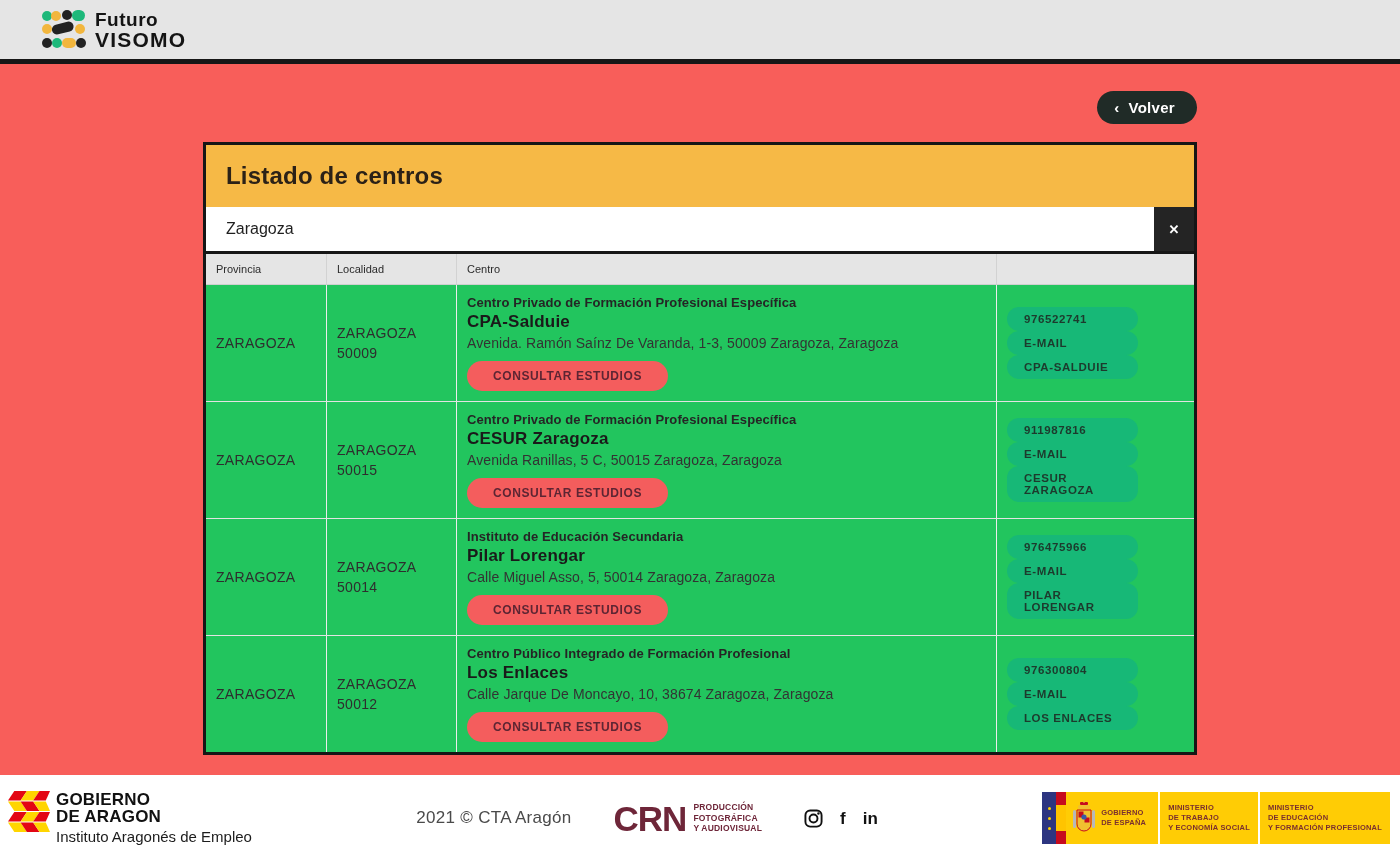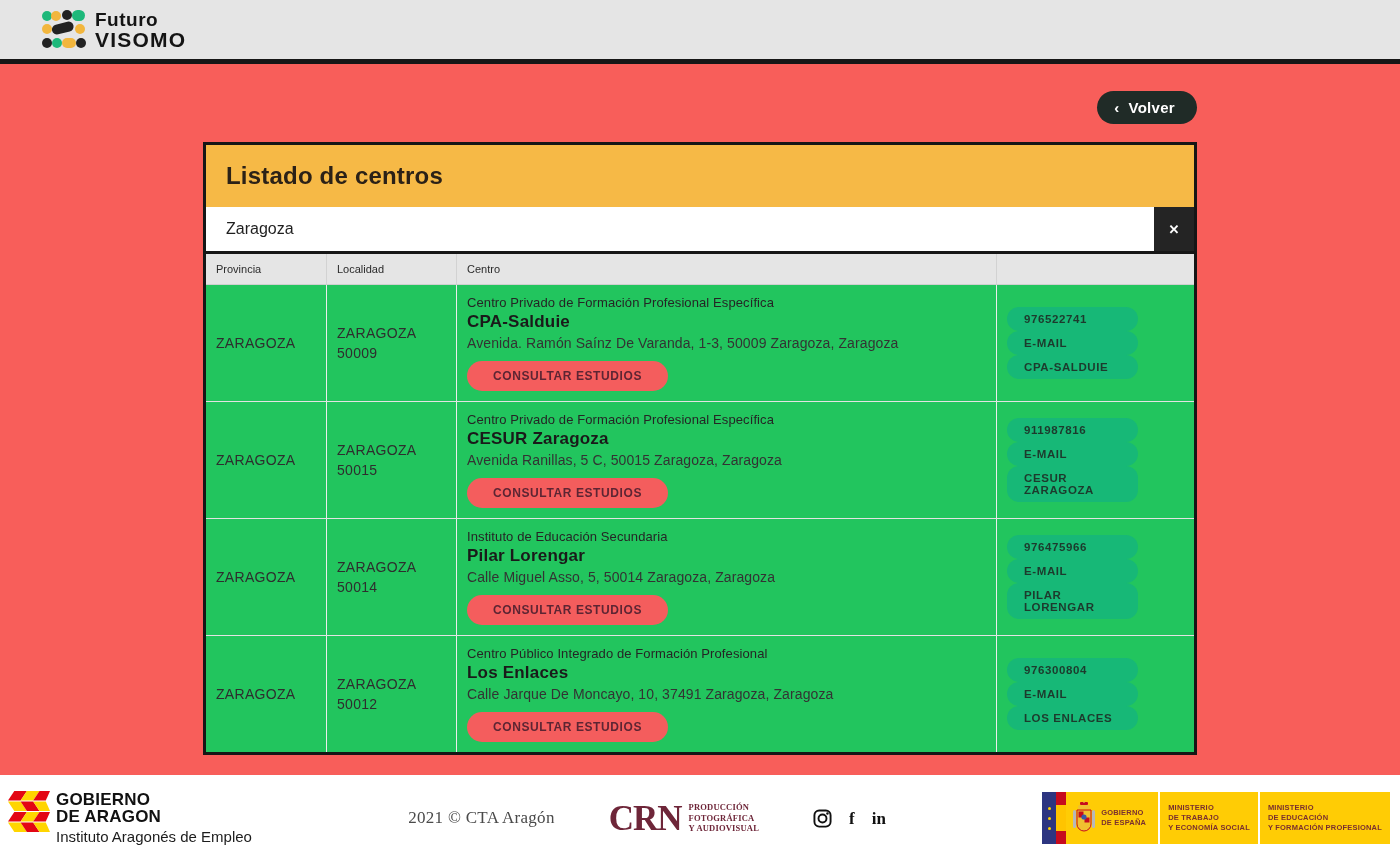--- a/index.html
+++ b/index.html
@@ -59,21 +59,21 @@
   .th { padding:9px 12px 9px 10px; font-size:11px; color:#2b2b2b; }
   .th + .th { border-left:1px solid #d2d2d2; }
   .trow { border-bottom:1px solid #e3e3e3; min-height:104px; }
   .trow:last-child { border-bottom:none; }
   .td {
     padding:10px 12px 10px 10px; display:flex; flex-direction:column; justify-content:center;
     font-size:14px; color:#2e2e2e; letter-spacing:0.3px;
   }
   .td + .td { border-left:1px solid #ececec; }
   .td-localidad { line-height:1.45; }
-  .centro-tipo { font-size:13px; font-weight:400; color:#252525; letter-spacing:0.1px; }
+  .centro-tipo { font-size:13px; font-weight:700; color:#252525; letter-spacing:0.1px; }
   .centro-nombre { font-size:17px; font-weight:800; color:#1a1a1a; margin-top:2px; letter-spacing:0.2px; }
   .centro-dir { font-size:14px; color:#333333; margin-top:3px; letter-spacing:0.1px; }
   .btn-cta {
     align-self:flex-start; margin-top:10px; cursor:pointer; border:none; font-family:inherit;
     background:#f45d5d; color:#5d2533; font-size:12px; font-weight:800;
     letter-spacing:0.6px; padding:8px 26px; border-radius:16px;
   }
   .td-pills { align-items:flex-start; gap:0; }
   .pill {
     width:131px; cursor:pointer; border:none; font-family:inherit; text-align:left;
@@ -85,21 +85,21 @@
   .footer {
     flex:0 0 86px; background:#ffffff;
     display:flex; align-items:center; justify-content:space-between;
     padding:0 10px 0 8px;
   }
   .aragon { display:flex; align-items:flex-start; gap:6px; }
   .aragon-text { display:flex; flex-direction:column; }
   .aragon-line { font-size:17px; font-weight:800; color:#111111; line-height:1.0; letter-spacing:0.2px; }
   .aragon-sub { font-size:15px; color:#1c1c1c; margin-top:3px; }
 
-  .center-footer { display:flex; align-items:center; gap:54px;font-family:Liberation Serif, serif; }
+  .center-footer { display:flex; align-items:center; gap:42px; }
   .copyright { font-size:17px; color:#4a4a4a; letter-spacing:0.3px; }
   .crn { display:flex; align-items:center; gap:7px; color:#6e2639; }
   .crn-name { font-size:35px; font-weight:800; letter-spacing:-1px; line-height:1; }
   .crn-sub { display:flex; flex-direction:column; font-size:8.5px; font-weight:700; line-height:1.25; letter-spacing:0.2px; }
   .social { display:flex; align-items:center; gap:17px; }
   .social-glyph { font-size:17px; font-weight:800; color:#111111; cursor:pointer; line-height:1; }
   .ig { cursor:pointer; display:flex; }
 
   .spain-banner { display:flex; gap:2px; height:52px; }
   .sb-block { background:#ffcc05; display:flex; align-items:center; }
@@ -223,21 +223,21 @@
 
       <div class="trow">
         <div class="td">ZARAGOZA</div>
         <div class="td td-localidad">
           <span>ZARAGOZA</span>
           <span>50012</span>
         </div>
         <div class="td">
           <span class="centro-tipo">Centro Público Integrado de Formación Profesional</span>
           <span class="centro-nombre">Los Enlaces</span>
-          <span class="centro-dir">Calle Jarque De Moncayo, 10, 37491 Zaragoza, Zaragoza</span>
+          <span class="centro-dir">Calle Jarque De Moncayo, 10, 38674 Zaragoza, Zaragoza</span>
           <button class="btn-cta">CONSULTAR ESTUDIOS</button>
         </div>
         <div class="td td-pills">
           <button class="pill">976300804</button>
           <button class="pill">E-MAIL</button>
           <button class="pill">LOS ENLACES</button>
         </div>
       </div>
 
     </div>

